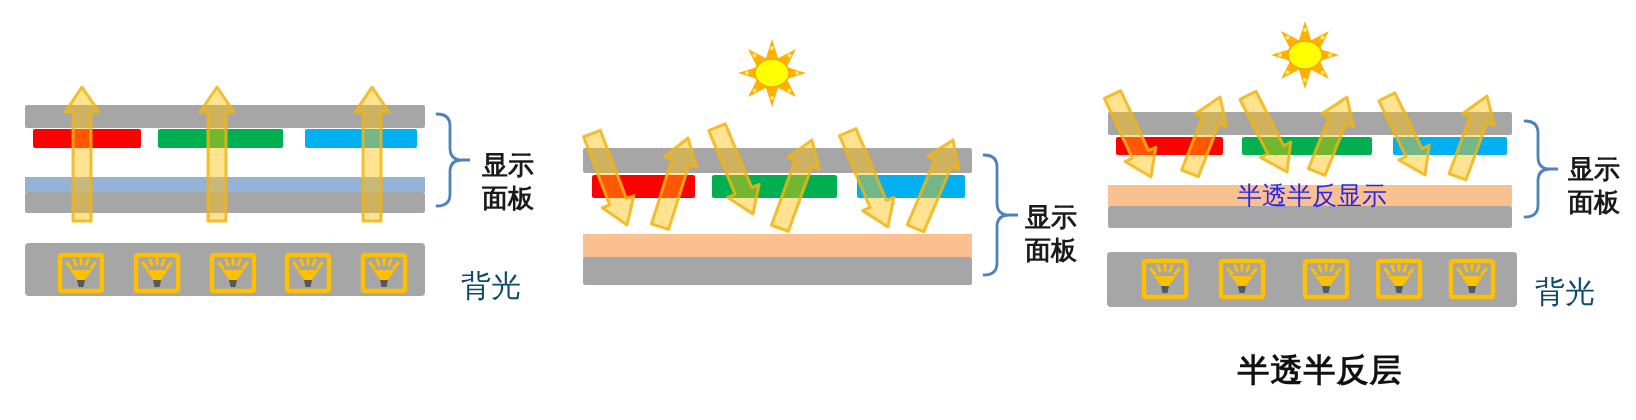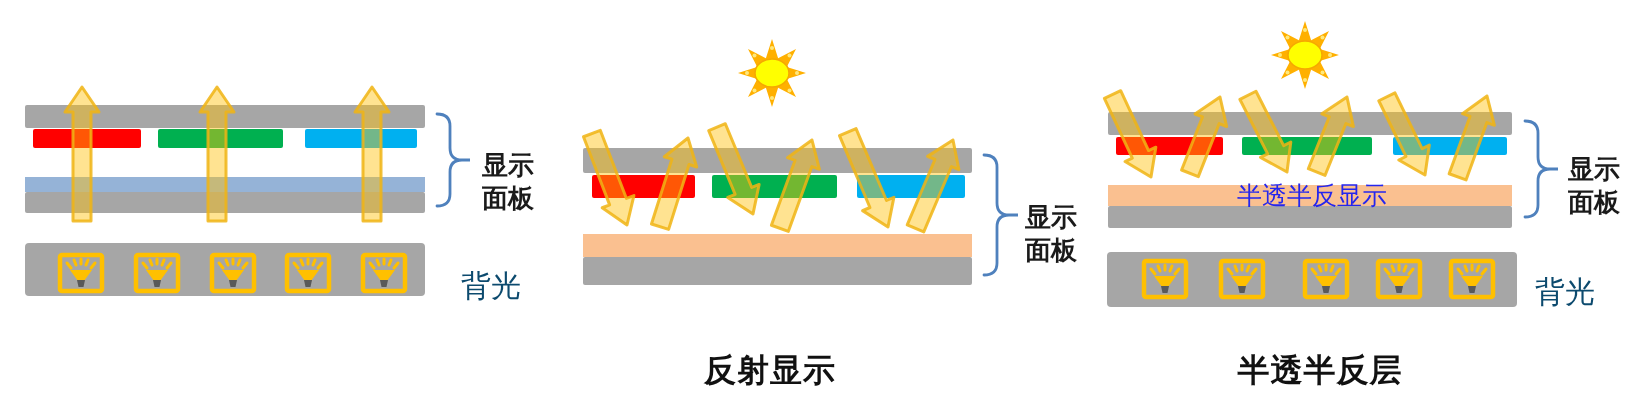--- a/index.html
+++ b/index.html
@@ -157,21 +157,20 @@
   <div class="brace-label" style="left:482px;top:149px">
     <div>显示</div>
     <div>面板</div>
   </div>
   <div class="backlight-label" style="left:461px;top:270px">背光</div>
 
   <div class="brace-label" style="left:1025px;top:201px">
     <div>显示</div>
     <div>面板</div>
   </div>
-  <div class="title" style="left:620px;top:352px;width:300px">反射显示</div>
 
   <div class="layer-label" style="left:1202px;top:183px">半透半反显示</div>
   <div class="brace-label" style="left:1568px;top:153px">
     <div>显示</div>
     <div>面板</div>
   </div>
   <div class="backlight-label" style="left:1535px;top:276px">背光</div>
   <div class="title" style="left:1145px;top:352px;width:350px">半透半反层</div>
 
 </div>

